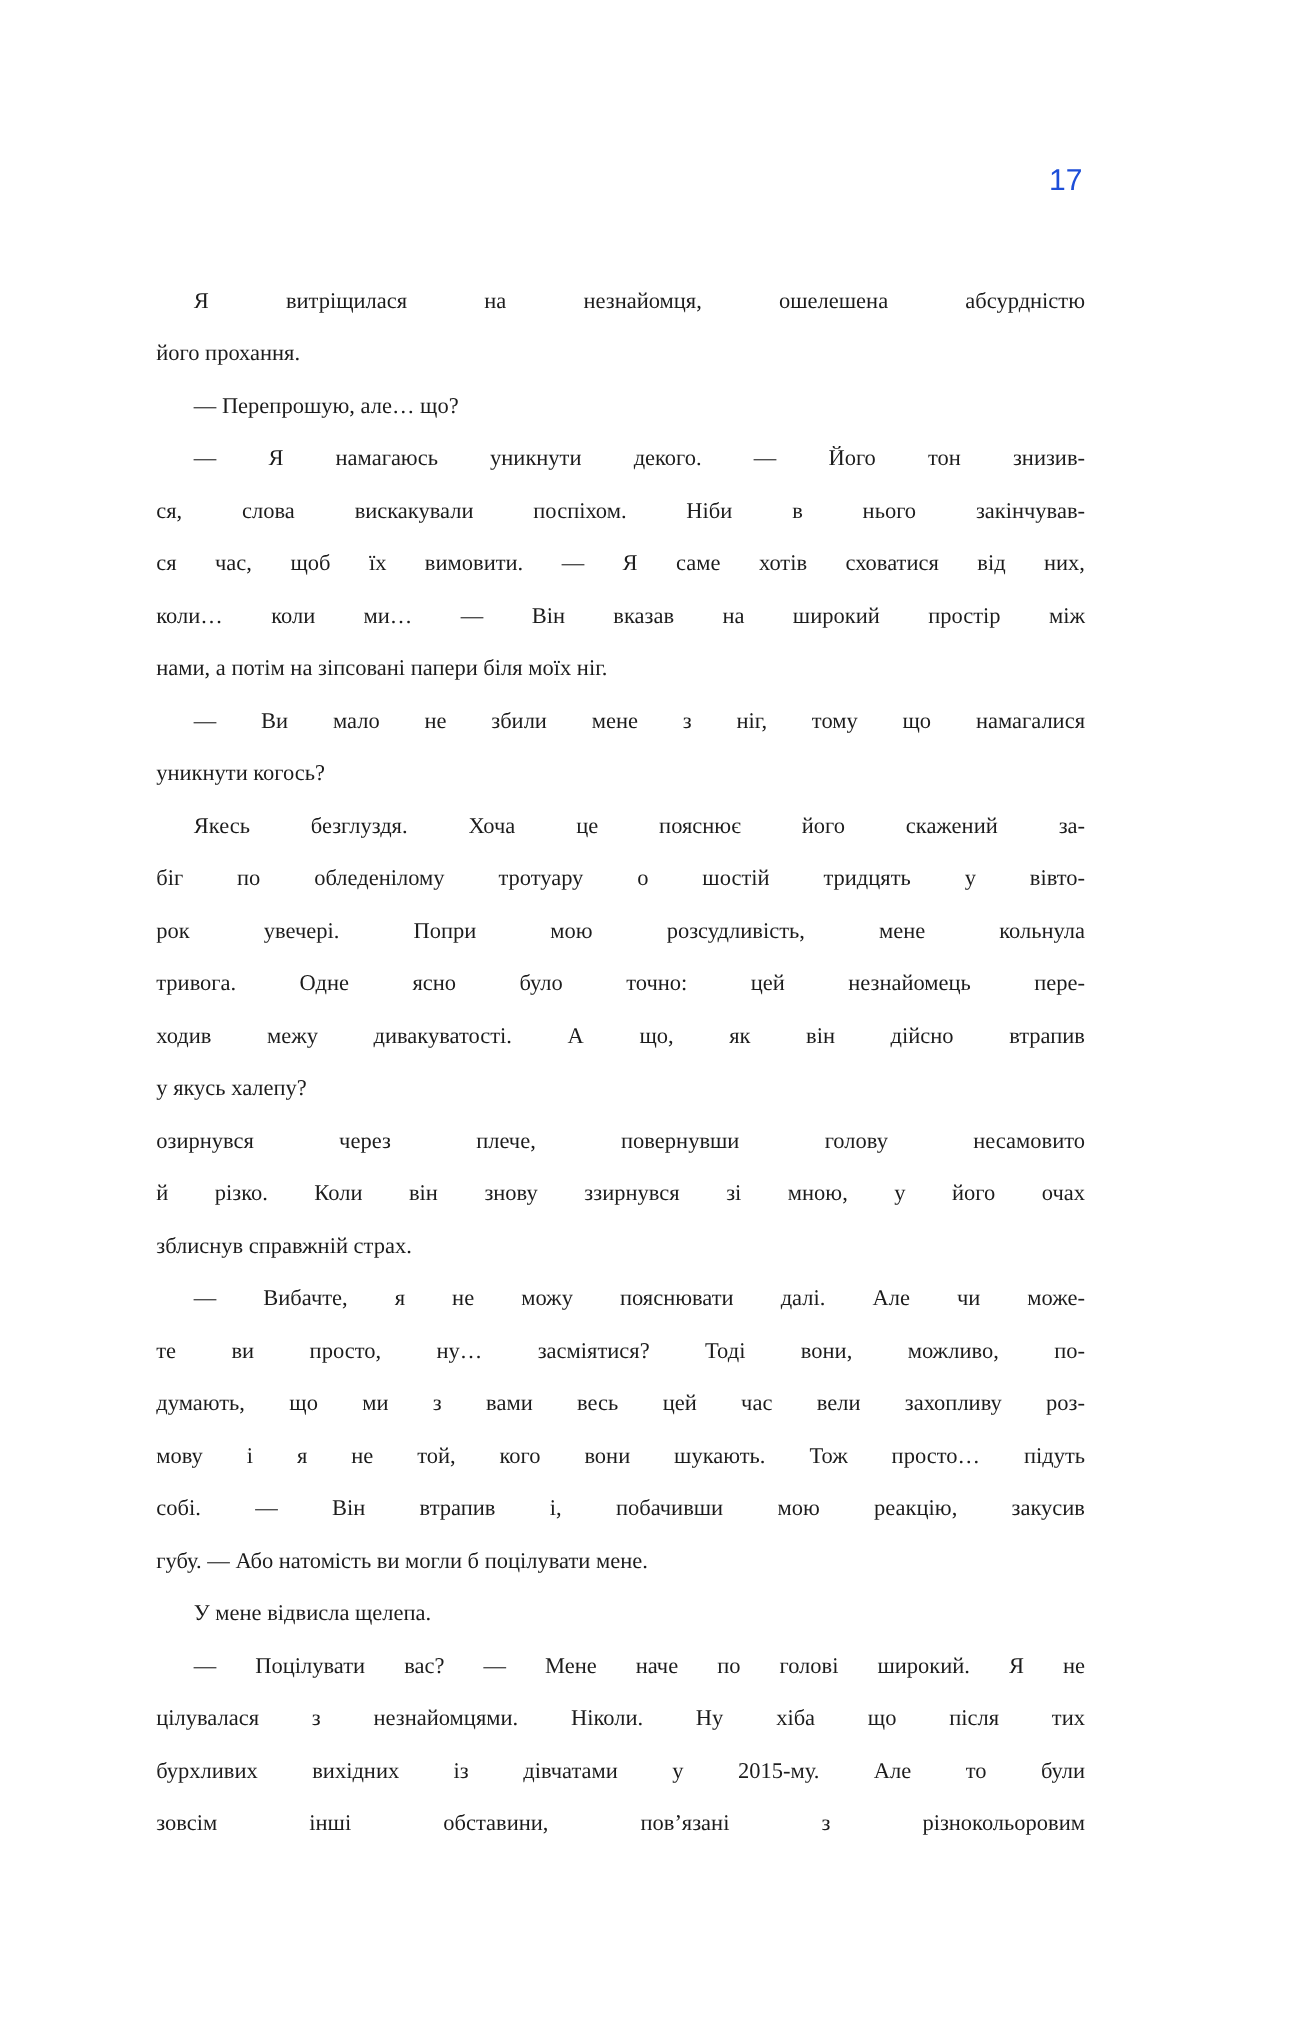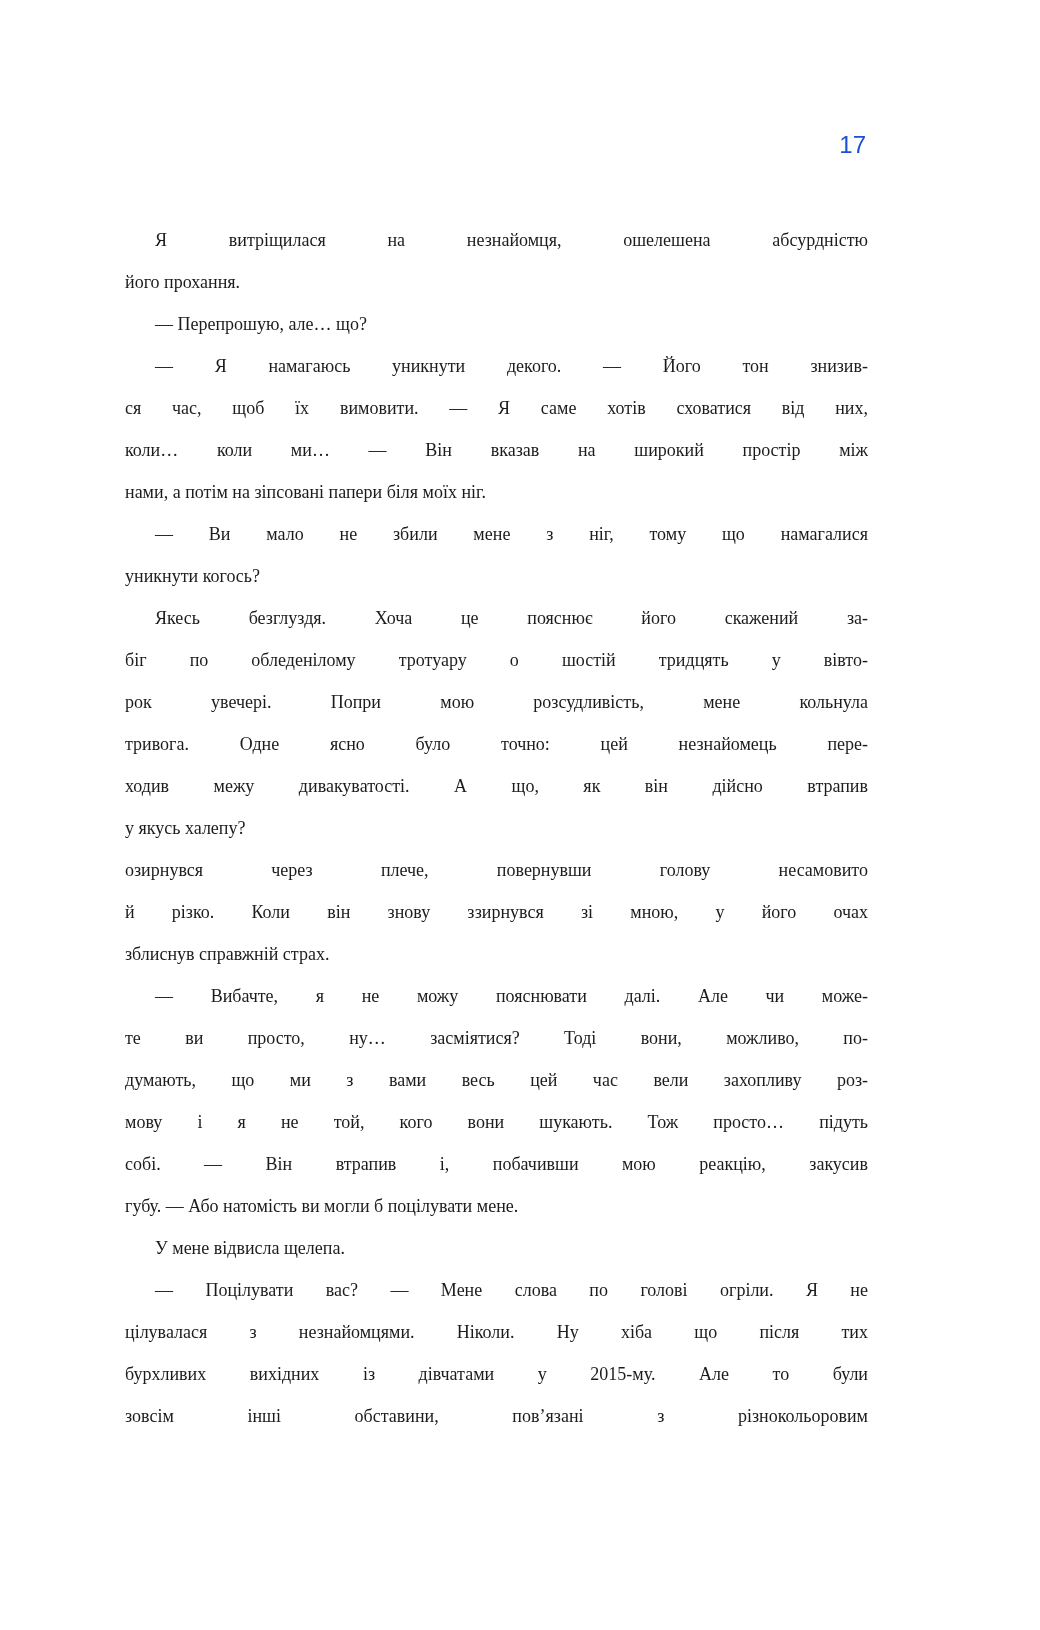--- a/index.html
+++ b/index.html
@@ -50,20 +50,21 @@
 </head>
 <body>
 
 <div class="page">
   <div class="page-number">17</div>
   <div class="text-block" id="text-block">
       <div class="line indent fill"><span>Я витріщилася на незнайомця, ошелешена абсурдністю</span></div>
       <div class="line"><span>його прохання.</span></div>
       <div class="line indent"><span>— Перепрошую, але… </span><span class="italic">що</span><span>?</span></div>
       <div class="line indent fill"><span>— Я намагаюсь уникнути декого. — Його тон знизив-</span></div>
+      <div class="line fill"><span>ся, слова вискакували поспіхом. Ніби в нього закінчував-</span></div>
       <div class="line fill"><span>ся час, щоб їх вимовити. — Я саме хотів сховатися від них,</span></div>
       <div class="line fill"><span>коли… коли ми… — Він вказав на широкий простір між</span></div>
       <div class="line"><span>нами, а потім на зіпсовані папери біля моїх ніг.</span></div>
       <div class="line indent fill"><span>— Ви мало не збили мене з ніг, тому що намагалися</span></div>
       <div class="line"><span>уникнути когось?</span></div>
       <div class="line indent fill"><span>Якесь безглуздя. Хоча це пояснює його скажений за-</span></div>
       <div class="line fill"><span>біг по обледенілому тротуару о шостій тридцять у вівто-</span></div>
       <div class="line fill"><span>рок увечері. Попри мою розсудливість, мене кольнула</span></div>
       <div class="line fill"><span>тривога. Одне ясно було точно: цей незнайомець пере-</span></div>
       <div class="line fill"><span>ходив межу дивакуватості. А що, як він дійсно втрапив</span></div>
@@ -71,18 +72,18 @@
       <div class="line fill"><span>озирнувся через плече, повернувши голову несамовито</span></div>
       <div class="line fill"><span>й різко. Коли він знову ззирнувся зі мною, у його очах</span></div>
       <div class="line"><span>зблиснув справжній страх.</span></div>
       <div class="line indent fill"><span>— Вибачте, я не можу пояснювати далі. Але чи може-</span></div>
       <div class="line fill"><span>те ви просто, ну… засміятися? Тоді вони, можливо, по-</span></div>
       <div class="line fill"><span>думають, що ми з вами весь цей час вели захопливу роз-</span></div>
       <div class="line fill"><span>мову і я не той, кого вони шукають. Тож просто… підуть</span></div>
       <div class="line fill"><span>собі. — Він втрапив і, побачивши мою реакцію, закусив</span></div>
       <div class="line"><span>губу. — Або натомість ви могли б поцілувати мене.</span></div>
       <div class="line indent"><span>У мене відвисла щелепа.</span></div>
-      <div class="line indent fill"><span>— </span><span class="italic">Поцілувати</span><span> вас? — Мене слова по голові огріли. Я не</span></div>
+      <div class="line indent fill"><span>— </span><span class="italic">Поцілувати</span><span> вас? — Мене наче по голові широкий. Я не</span></div>
       <div class="line fill"><span>цілувалася з незнайомцями. Ніколи. Ну хіба що після тих</span></div>
       <div class="line fill"><span>бурхливих вихідних із дівчатами у 2015-му. Але то були</span></div>
       <div class="line fill"><span>зовсім інші обставини, пов’язані з різнокольоровим</span></div>
     </div>
 </div>
 
 </body></html>

